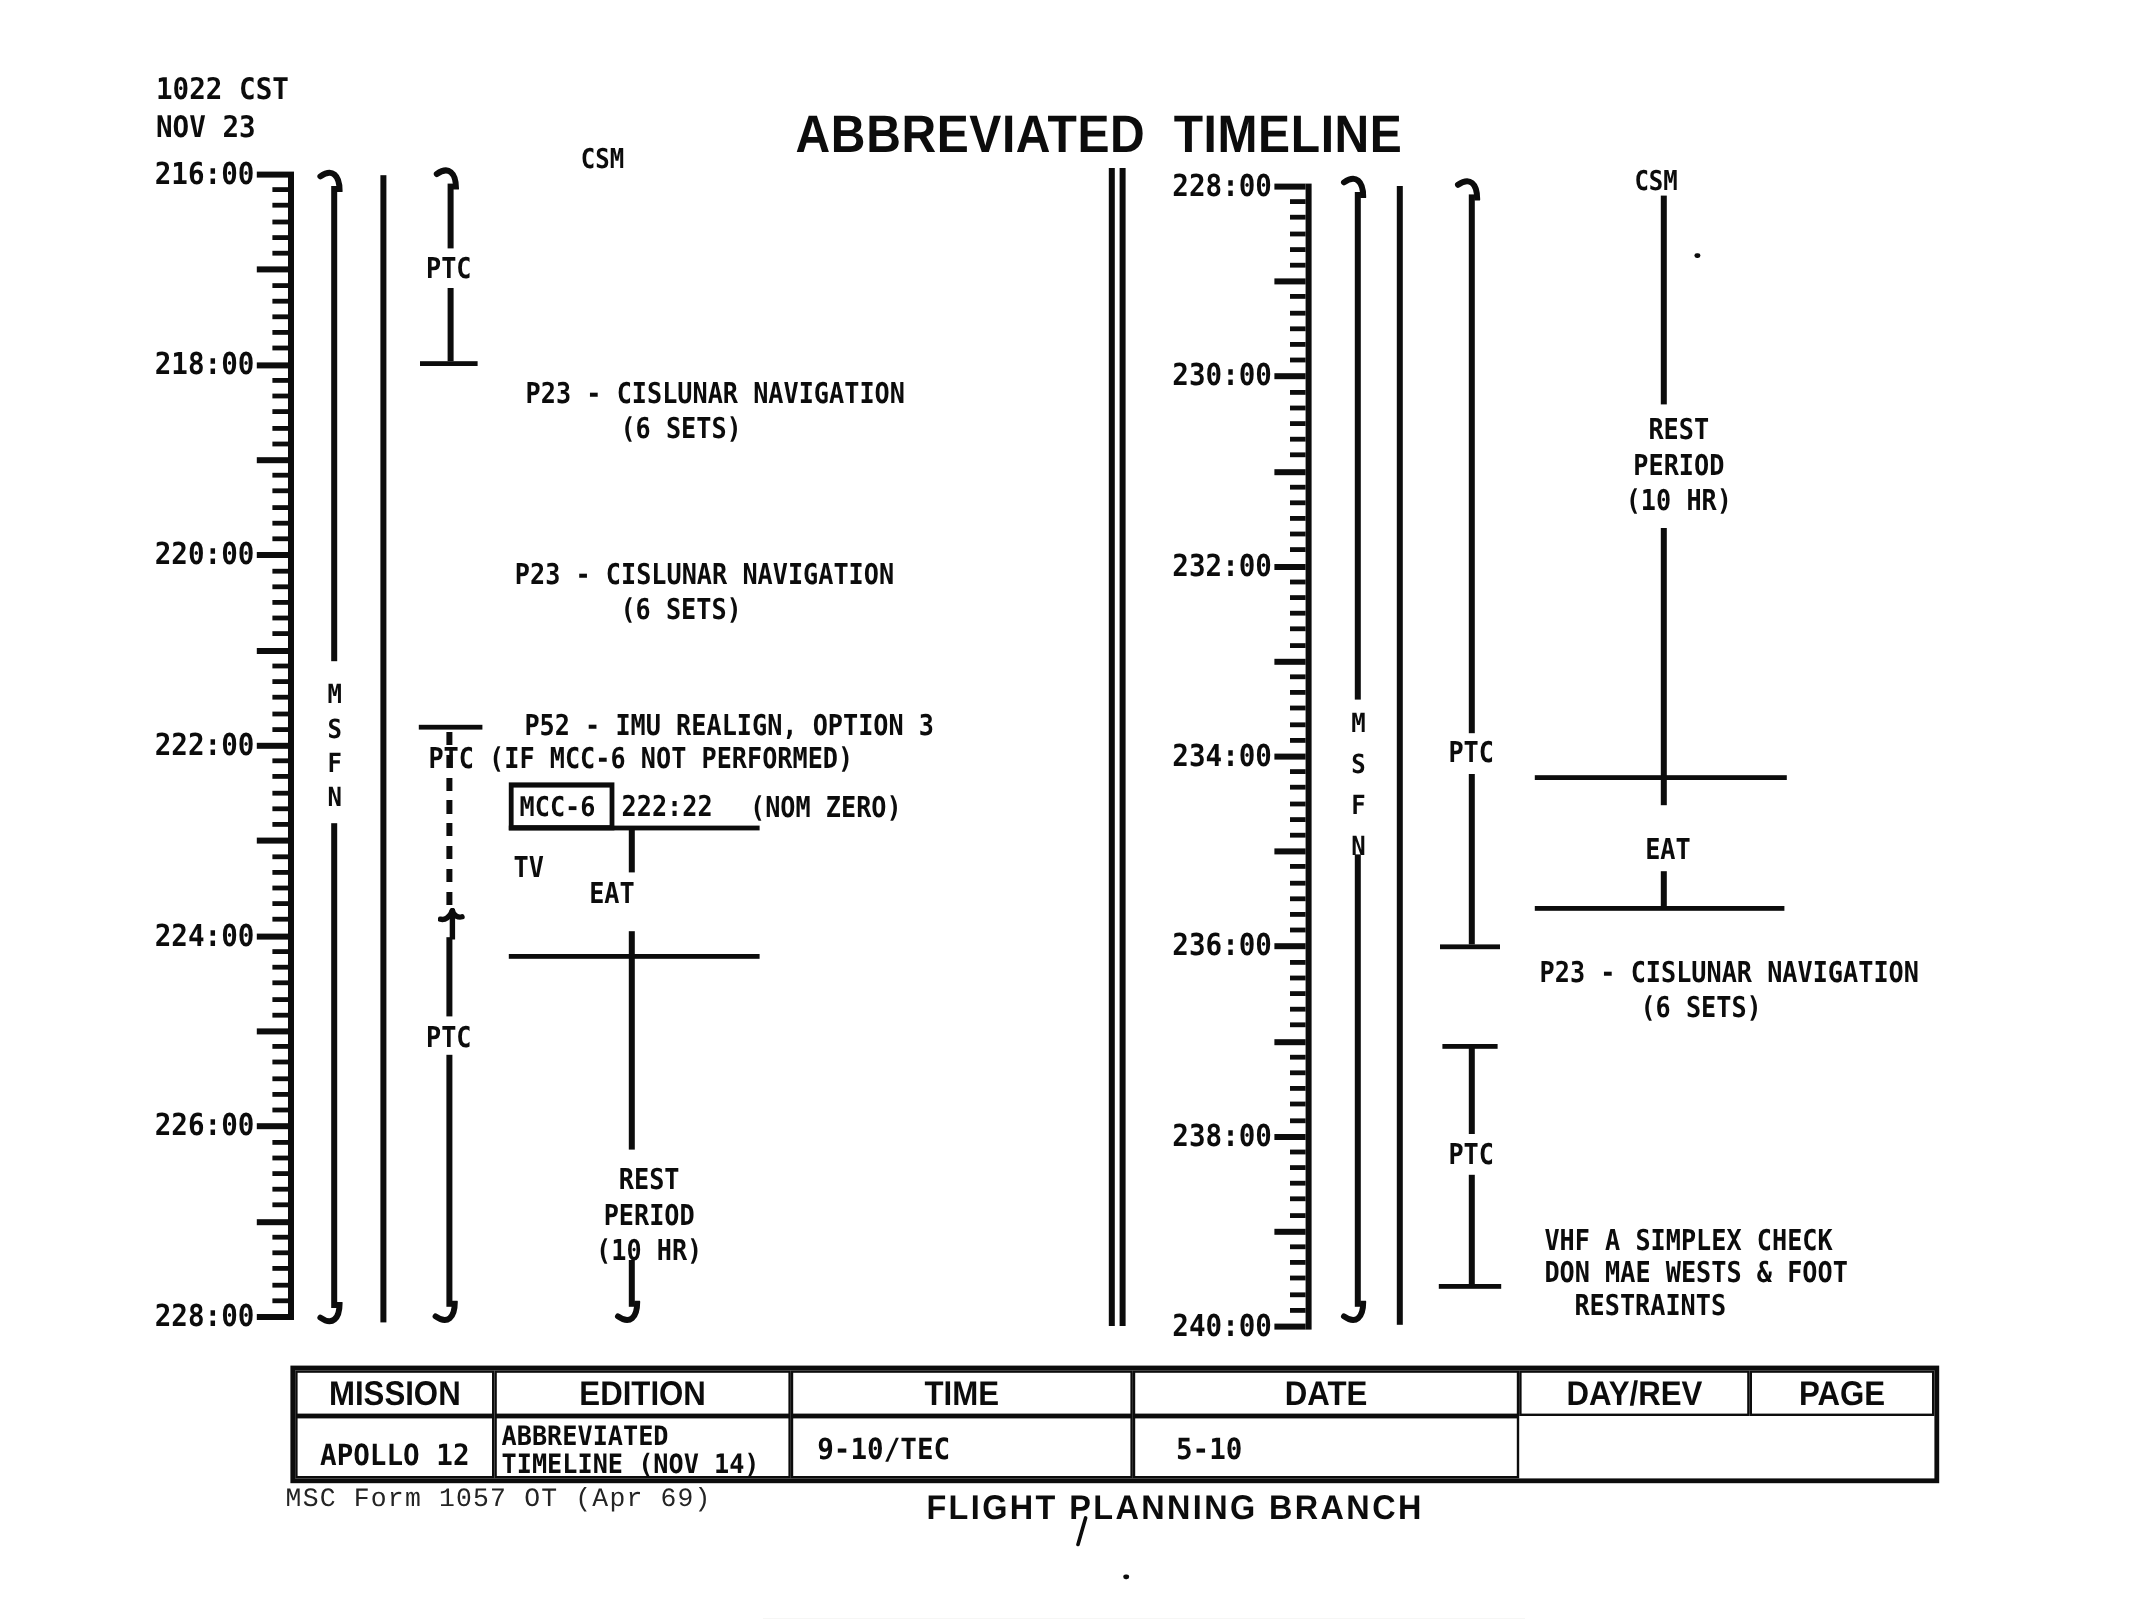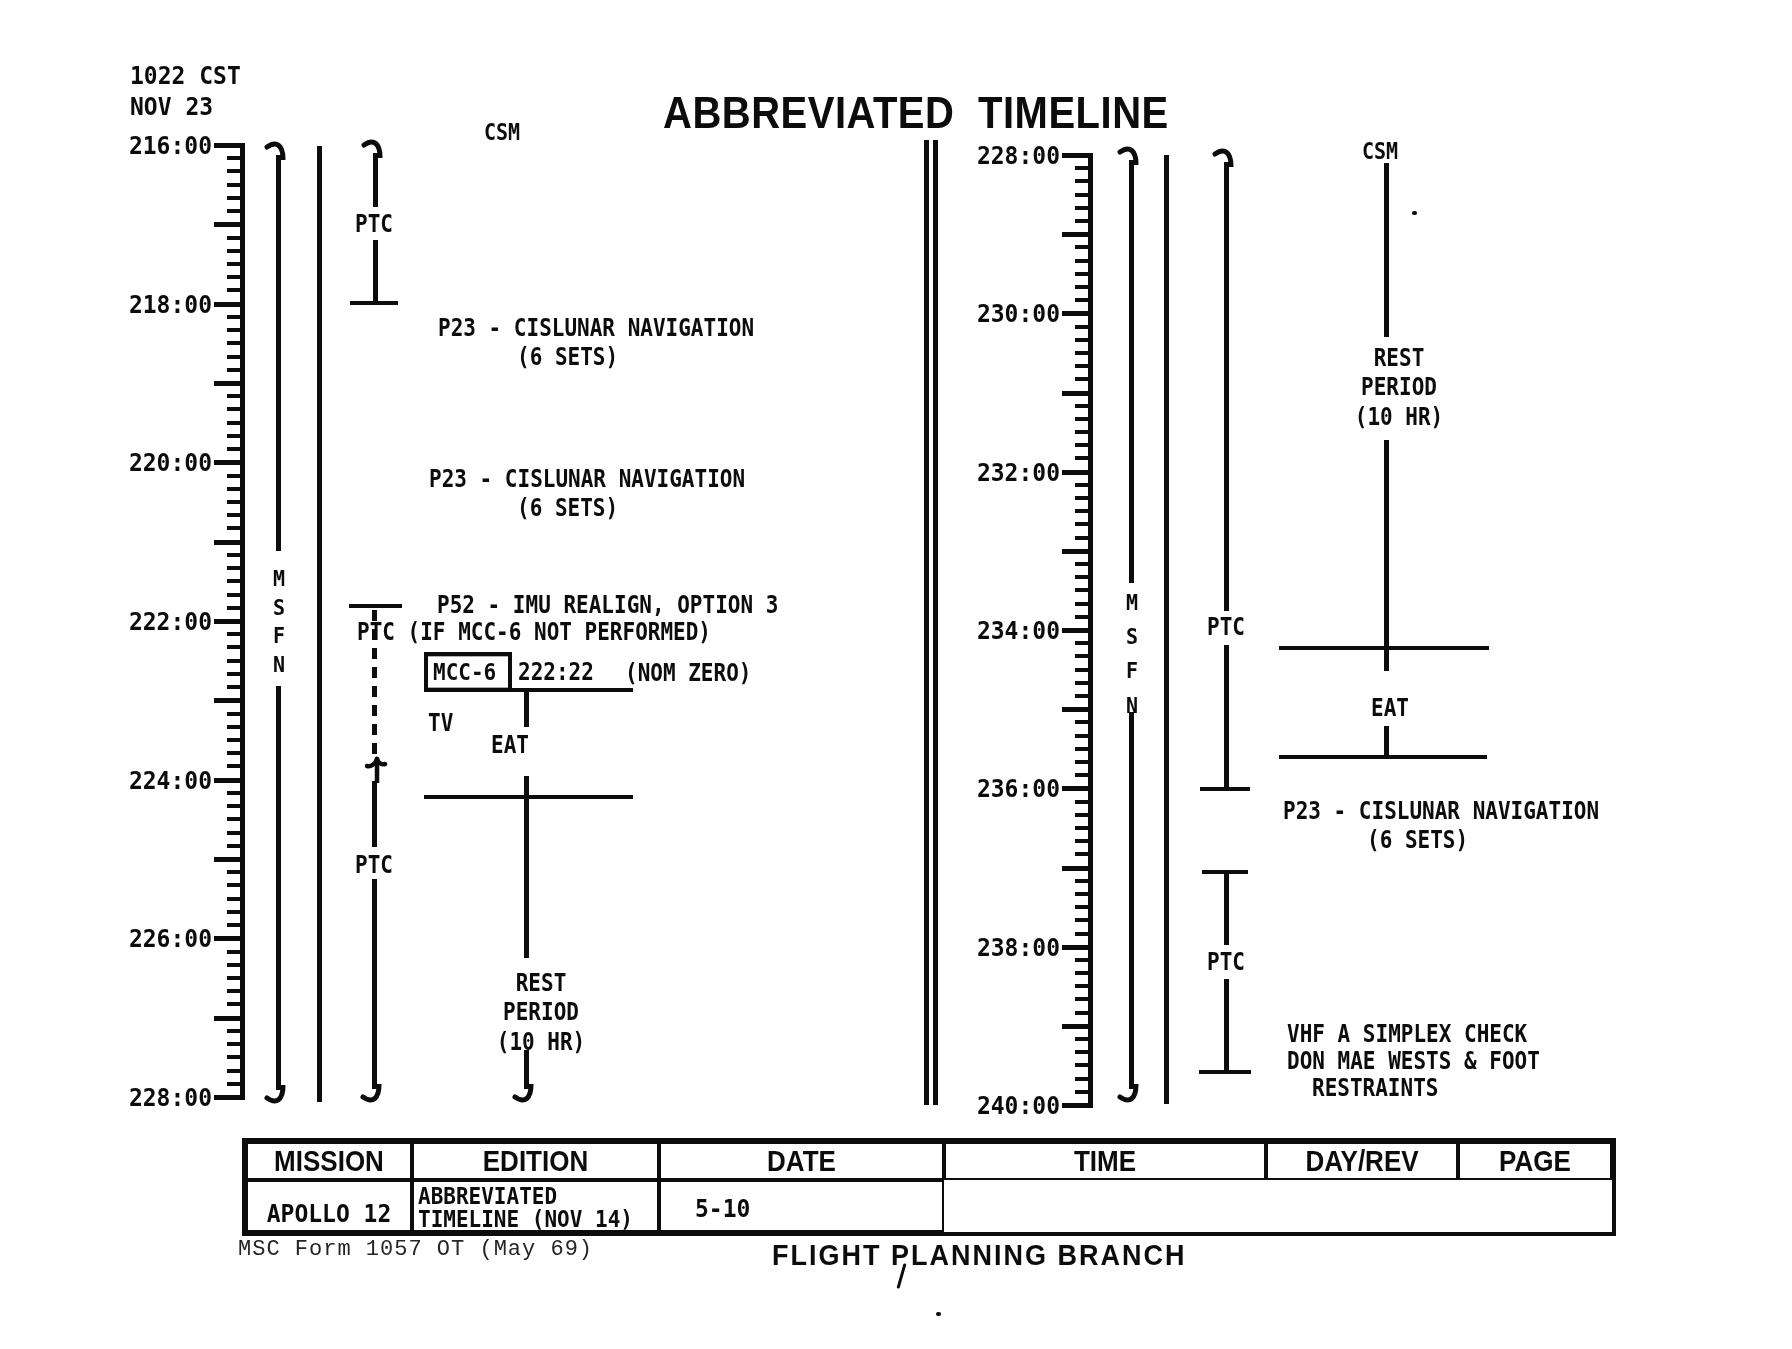--- a/index.html
+++ b/index.html
@@ -323,41 +323,44 @@
     </div>
 
   <div id="info-table">
     <div class="th">
         <span>MISSION</span>
       </div>
     <div class="th">
         <span>EDITION</span>
       </div>
     <div class="th">
+        <span>TIME</span>
+      </div>
+    <div class="th">
         <span>DATE</span>
-      </div>
-    <div class="th">
-        <span>TIME</span>
       </div>
     <div class="th">
         <span>DAY/REV</span>
       </div>
     <div class="th">
         <span>PAGE</span>
       </div>
     <div class="tv tv0">
         <span class="iv">APOLLO 12</span>
       </div>
     <div class="tv tv1">
         <span class="iv">ABBREVIATED
 TIMELINE (NOV 14)</span>
       </div>
+    <div class="tv tv4">
+        <span class="iv">9-10/TEC</span>
+      </div>
     <div class="tv tv5">
         <span class="iv">5-10</span>
       </div>
   </div>
 
-  <div id="form-num">MSC Form 1057 OT (May 69)</div>
+  <div id="form-num">MSC Form 1057 OT (Apr 69)</div>
   <div id="branch">FLIGHT PLANNING BRANCH</div>
 <div class="speck" style="left: 1412px; top: 211px; width: 5px; height: 4px;"></div>
     <div class="speck" style="left: 936px; top: 1312px; width: 5px; height: 4px;"></div>
     <div class="speck" style="left: 900px; top: 1263px; width: 3px; height: 26px; transform: rotate(16deg);"></div>
   </div>
 
 </body></html>

